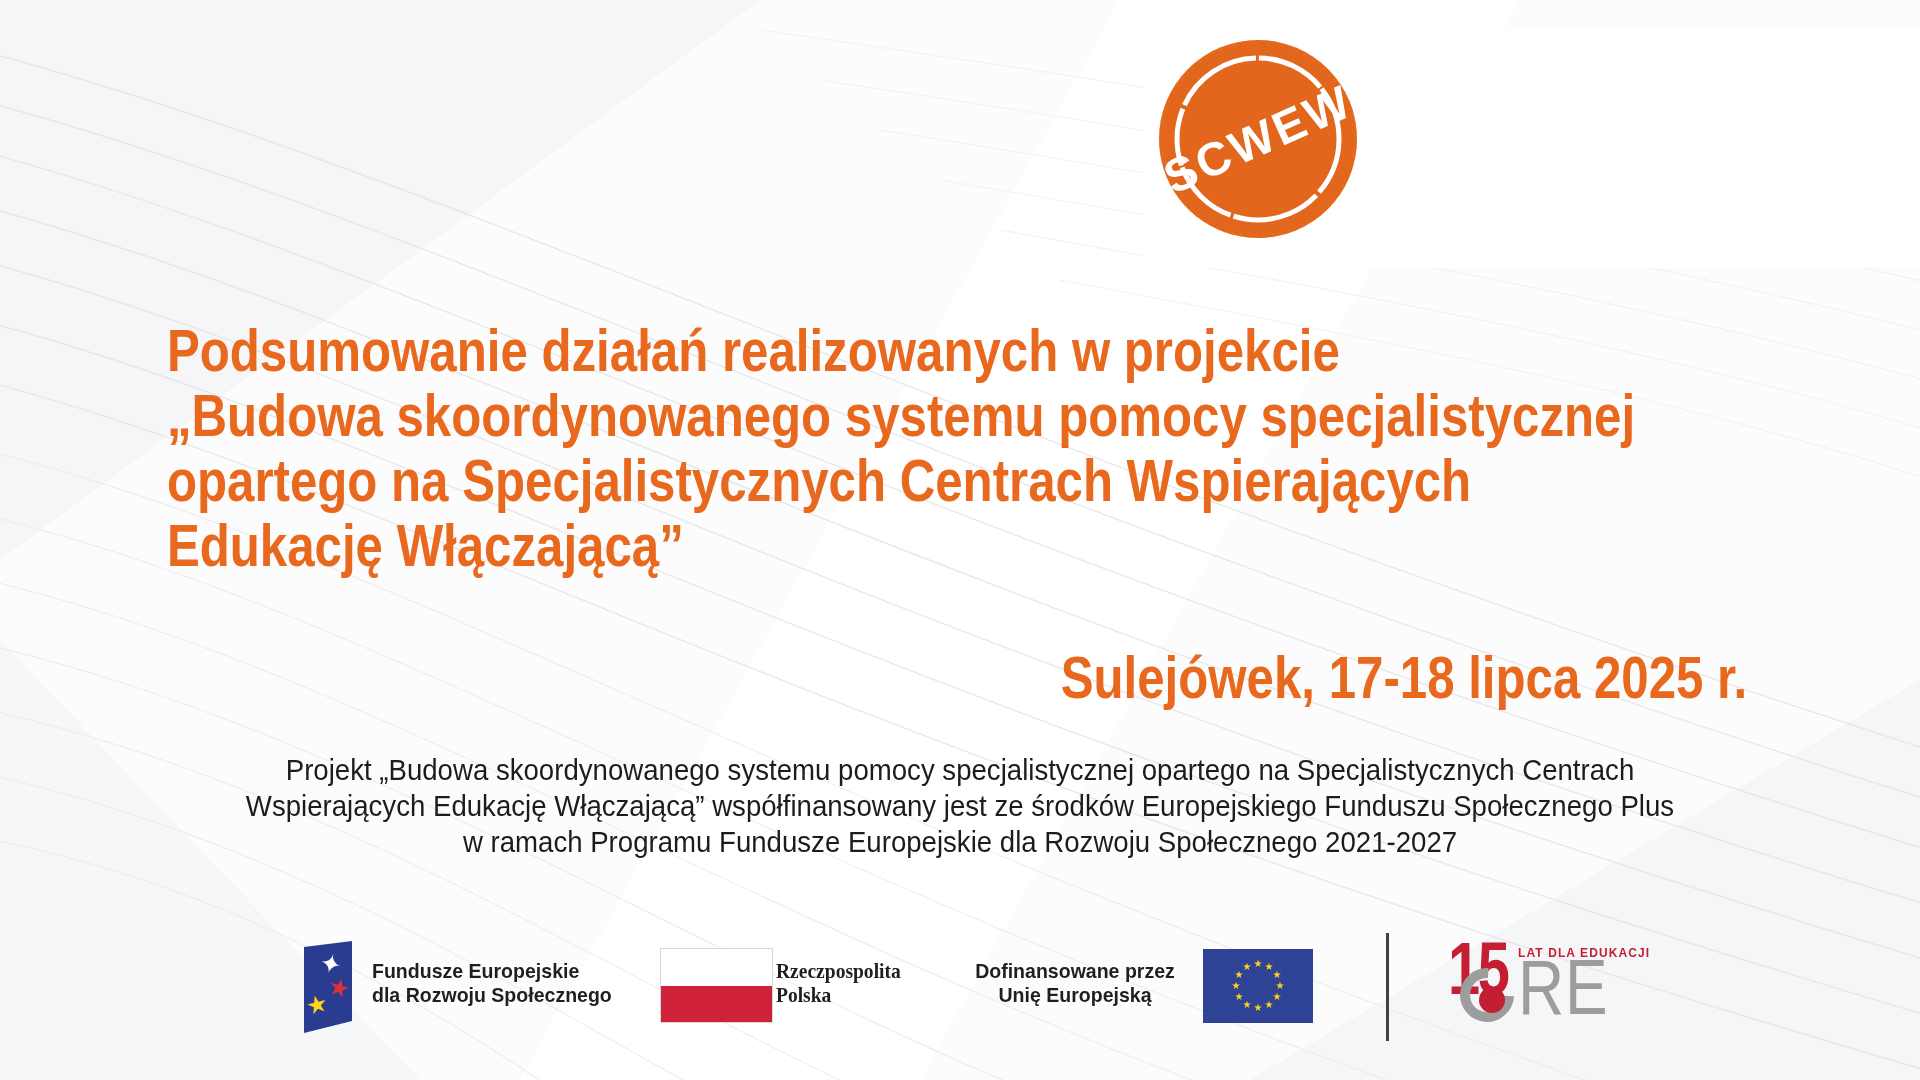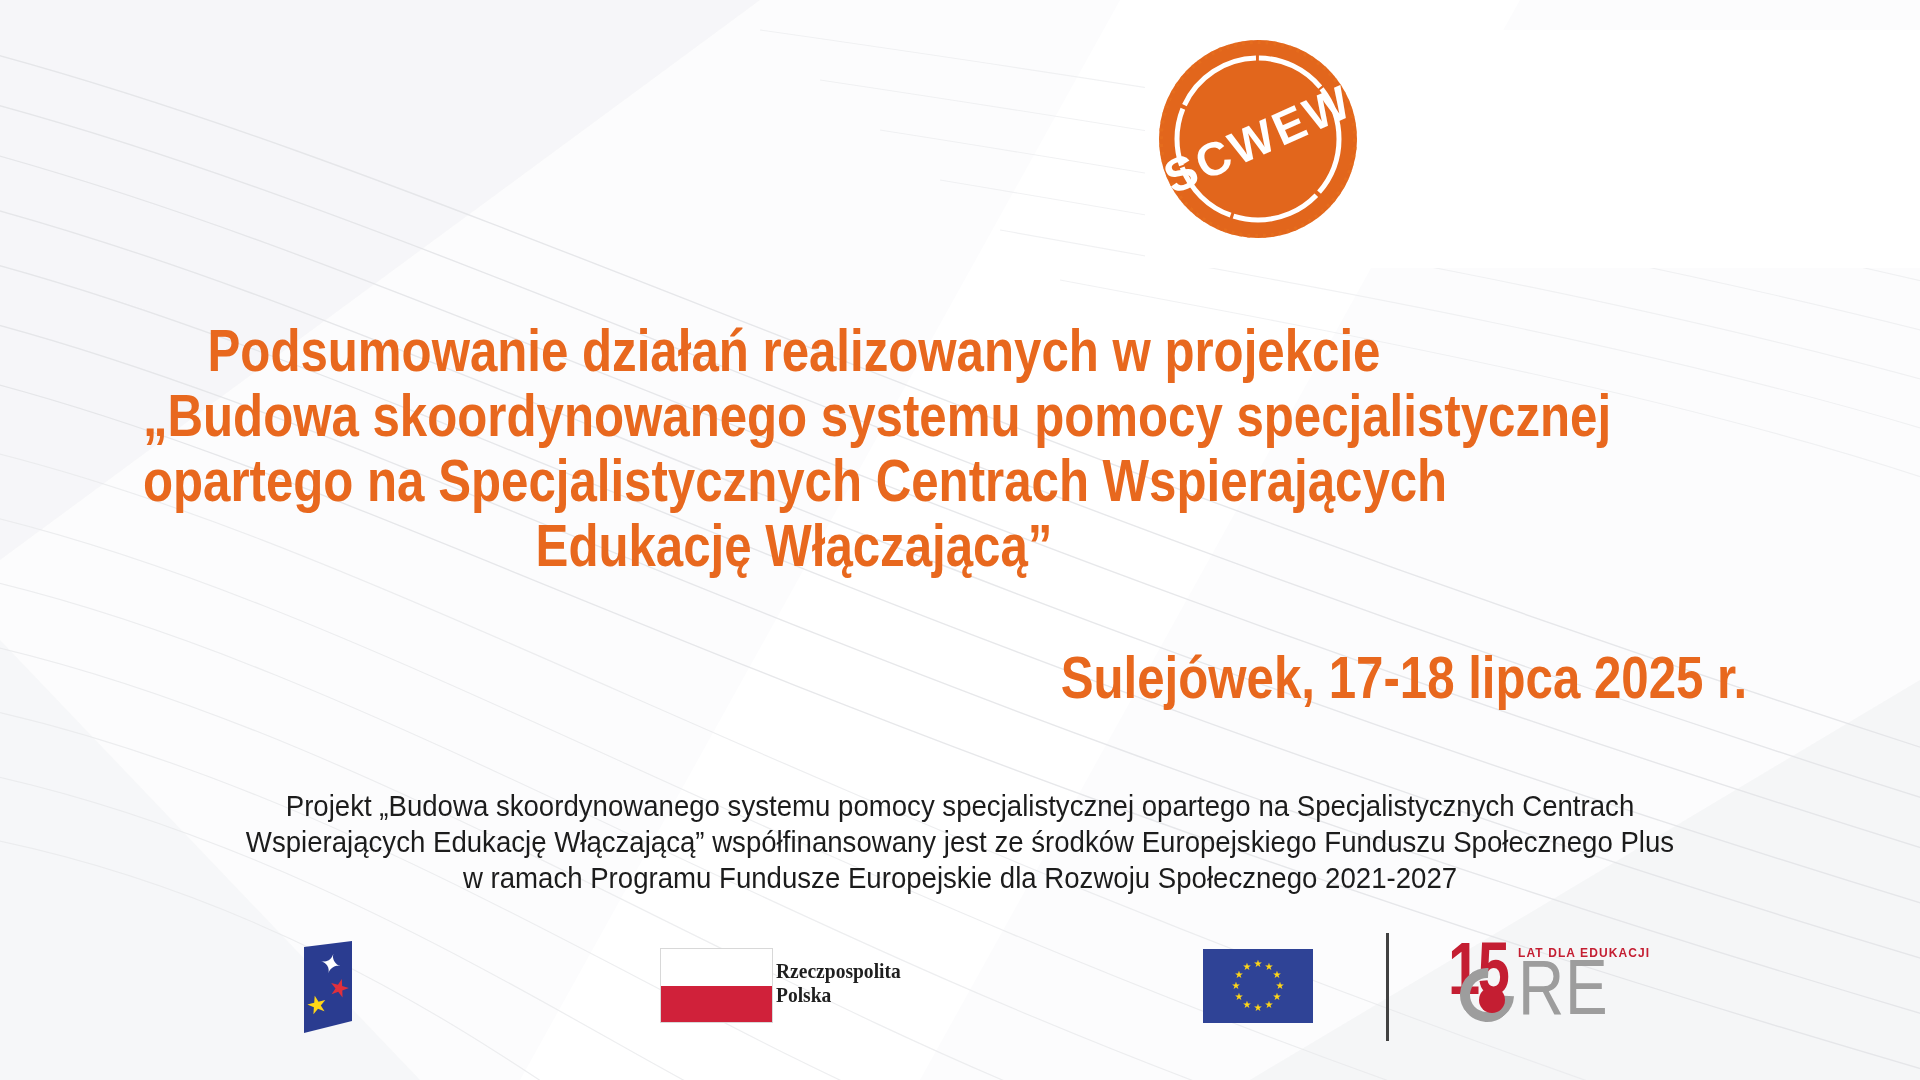--- a/index.html
+++ b/index.html
@@ -6,30 +6,30 @@
   body{width:1920px;height:1080px;overflow:hidden;font-family:"Liberation Sans",sans-serif;}
   #slide{position:relative;width:1920px;height:1080px;background:#fcfcfd;overflow:hidden;}
   #bg-texture{position:absolute;left:0;top:0;width:1920px;height:1080px;}
 
   .scwew-panel{position:absolute;left:1145px;top:30px;width:775px;height:238px;background:#ffffff;}
   .stamp-wrap{position:absolute;left:1152px;top:33px;width:212px;height:212px;}
   .org-name{position:absolute;left:1428px;top:60px;font-size:45px;line-height:47px;font-weight:700;
             color:#9b9b9b;letter-spacing:0px;}
   .org-name .ln{display:block;transform:scaleX(0.94);transform-origin:left center;white-space:nowrap;}
 
-  .title-block{position:absolute;left:0;top:318px;width:1588px;text-align:center;
-               color:#E8681E;font-weight:700;font-size:60px;line-height:65px;}
+  .title-block{position:absolute;left:0;top:318px;width:1588px;
+               color:#E8681E;font-weight:700;font-size:60px;line-height:65px;padding-left:24px;}
   .title-block .ln{display:block;transform:scaleX(0.82);transform-origin:center;white-space:nowrap;}
 
   .date-block{position:absolute;left:0;top:645px;width:1920px;text-align:right;
               color:#E8681E;font-weight:700;font-size:60px;line-height:65px;}
   .date-block .ln{display:block;transform:scaleX(0.82);transform-origin:center;white-space:nowrap;}
 
   .desc-block{position:absolute;left:0;top:752px;width:1920px;text-align:center;
-              color:#1c1c1c;font-size:30px;line-height:36px;font-weight:400;margin-top:36px;}
+              color:#1c1c1c;font-size:30px;line-height:36px;font-weight:400;}
   .desc-block .ln{display:block;transform:scaleX(0.92);transform-origin:center;white-space:nowrap;}
 
   .footer-label{position:absolute;color:#1f1f1f;font-size:21px;line-height:24px;font-weight:700;}
   .footer-label .ln{display:block;transform:scaleX(0.93);transform-origin:left center;white-space:nowrap;}
   .footer-label.centered .ln{transform-origin:center;}
 
   .fe-flag{position:absolute;left:302px;top:941px;}
   .fe-text{left:372px;top:959px;}
   .pl-flag{position:absolute;left:660px;top:948px;width:113px;height:75px;border:1px solid #d8d8d8;box-sizing:border-box;}
   .pl-flag .top{position:absolute;left:0;top:0;width:100%;height:50%;background:#ffffff;}
@@ -118,30 +118,38 @@
   </div>
 
   <div class="fe-flag">
     <svg width="52" height="92" viewBox="0 0 52 92">
       <polygon points="2,6 50,0 50,80 2,92" fill="#2A3C90"></polygon>
       <text x="28" y="32" text-anchor="middle" font-size="26" fill="#ffffff" transform="rotate(14 28 26)" font-family="Liberation Sans, sans-serif">✦</text>
       <text x="37" y="55" text-anchor="middle" font-size="24" fill="#E0303C" transform="rotate(16 37 48)" font-family="Liberation Sans, sans-serif">★</text>
       <text x="15" y="72" text-anchor="middle" font-size="24" fill="#FFD617" transform="rotate(-14 15 64)" font-family="Liberation Sans, sans-serif">★</text>
     </svg>
   </div>
+  <div class="footer-label fe-text">
+    <span class="ln">Fundusze Europejskie</span>
+    <span class="ln">dla Rozwoju Społecznego</span>
+  </div>
 
   <div class="pl-flag">
     <div class="top"></div>
       <div class="bottom"></div>
   </div>
   <div class="footer-label pl-text">
     <span class="ln">Rzeczpospolita</span>
     <span class="ln">Polska</span>
   </div>
 
+  <div class="footer-label eu-text centered">
+    <span class="ln">Dofinansowane przez</span>
+    <span class="ln">Unię Europejską</span>
+  </div>
   <div class="eu-flag">
     <svg width="110" height="74" viewBox="0 0 110 74">
       <rect x="0" y="0" width="110" height="74" fill="#2F4396"></rect>
       <g fill="#FFD617" font-size="10" text-anchor="middle" font-family="Liberation Sans, sans-serif">
         <text x="55" y="18">★</text>
           <text x="66" y="21">★</text>
           <text x="74" y="29">★</text>
         <text x="77" y="40">★</text>
           <text x="74" y="51">★</text>
           <text x="66" y="59">★</text>

